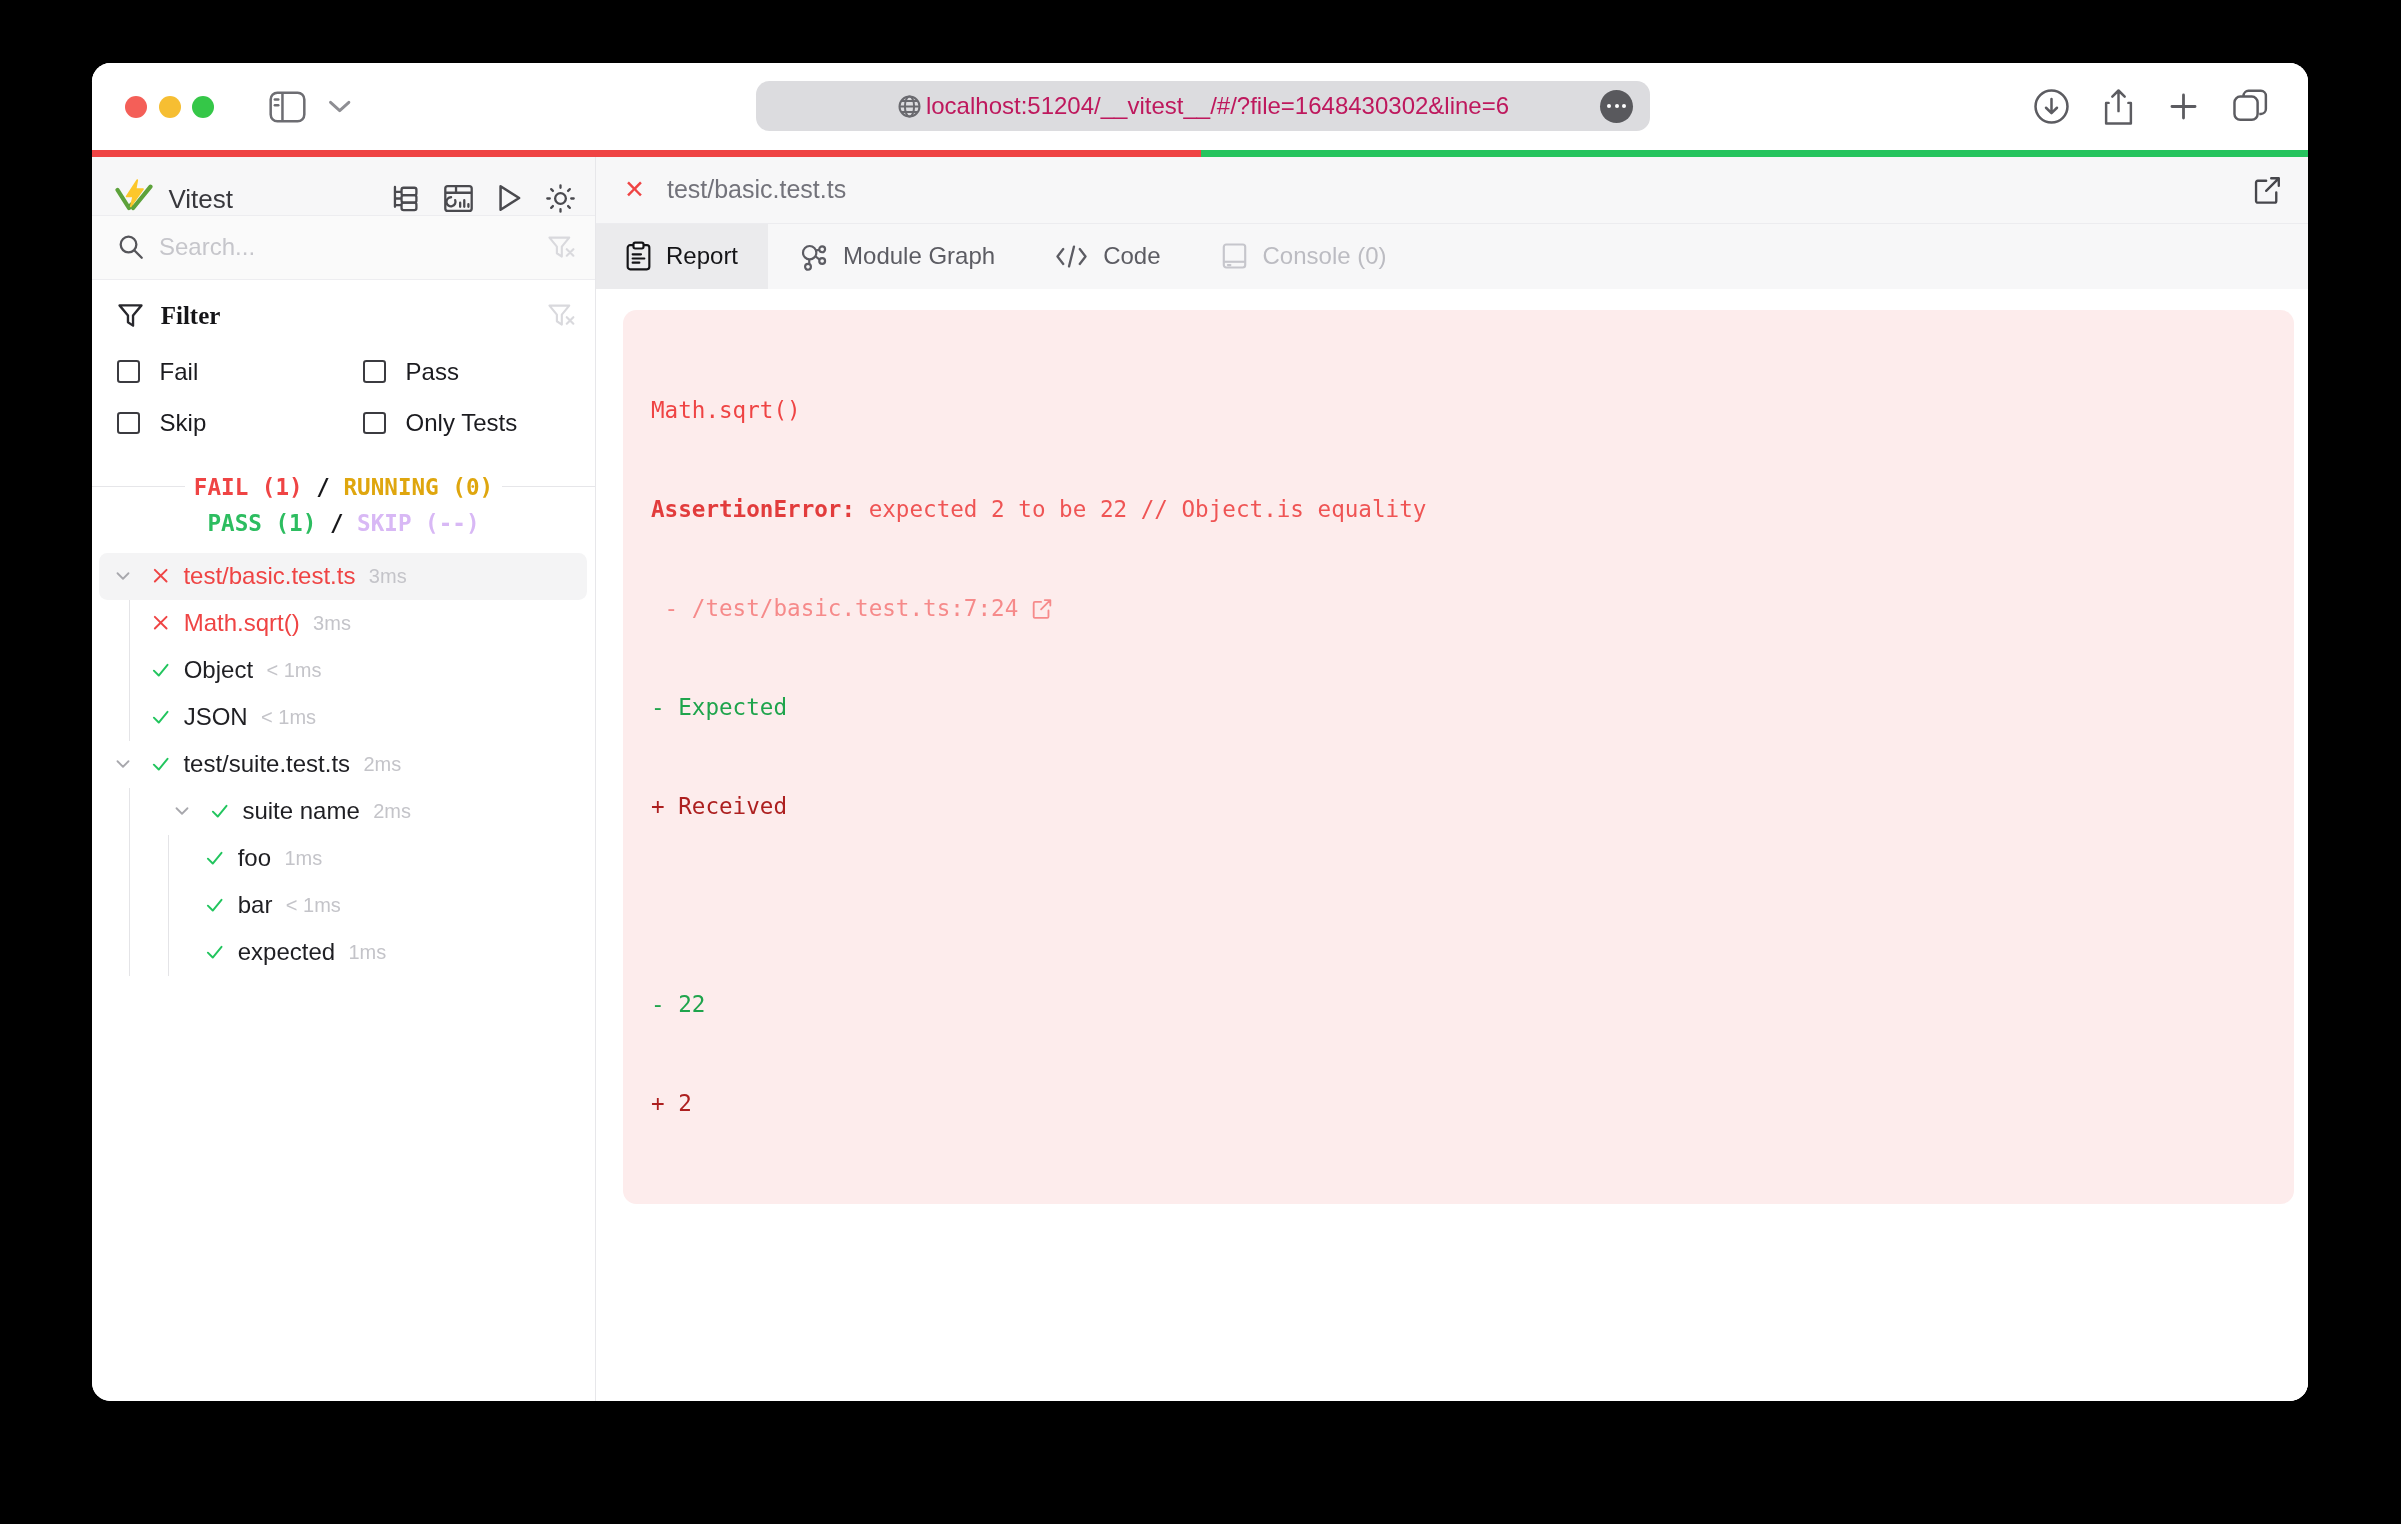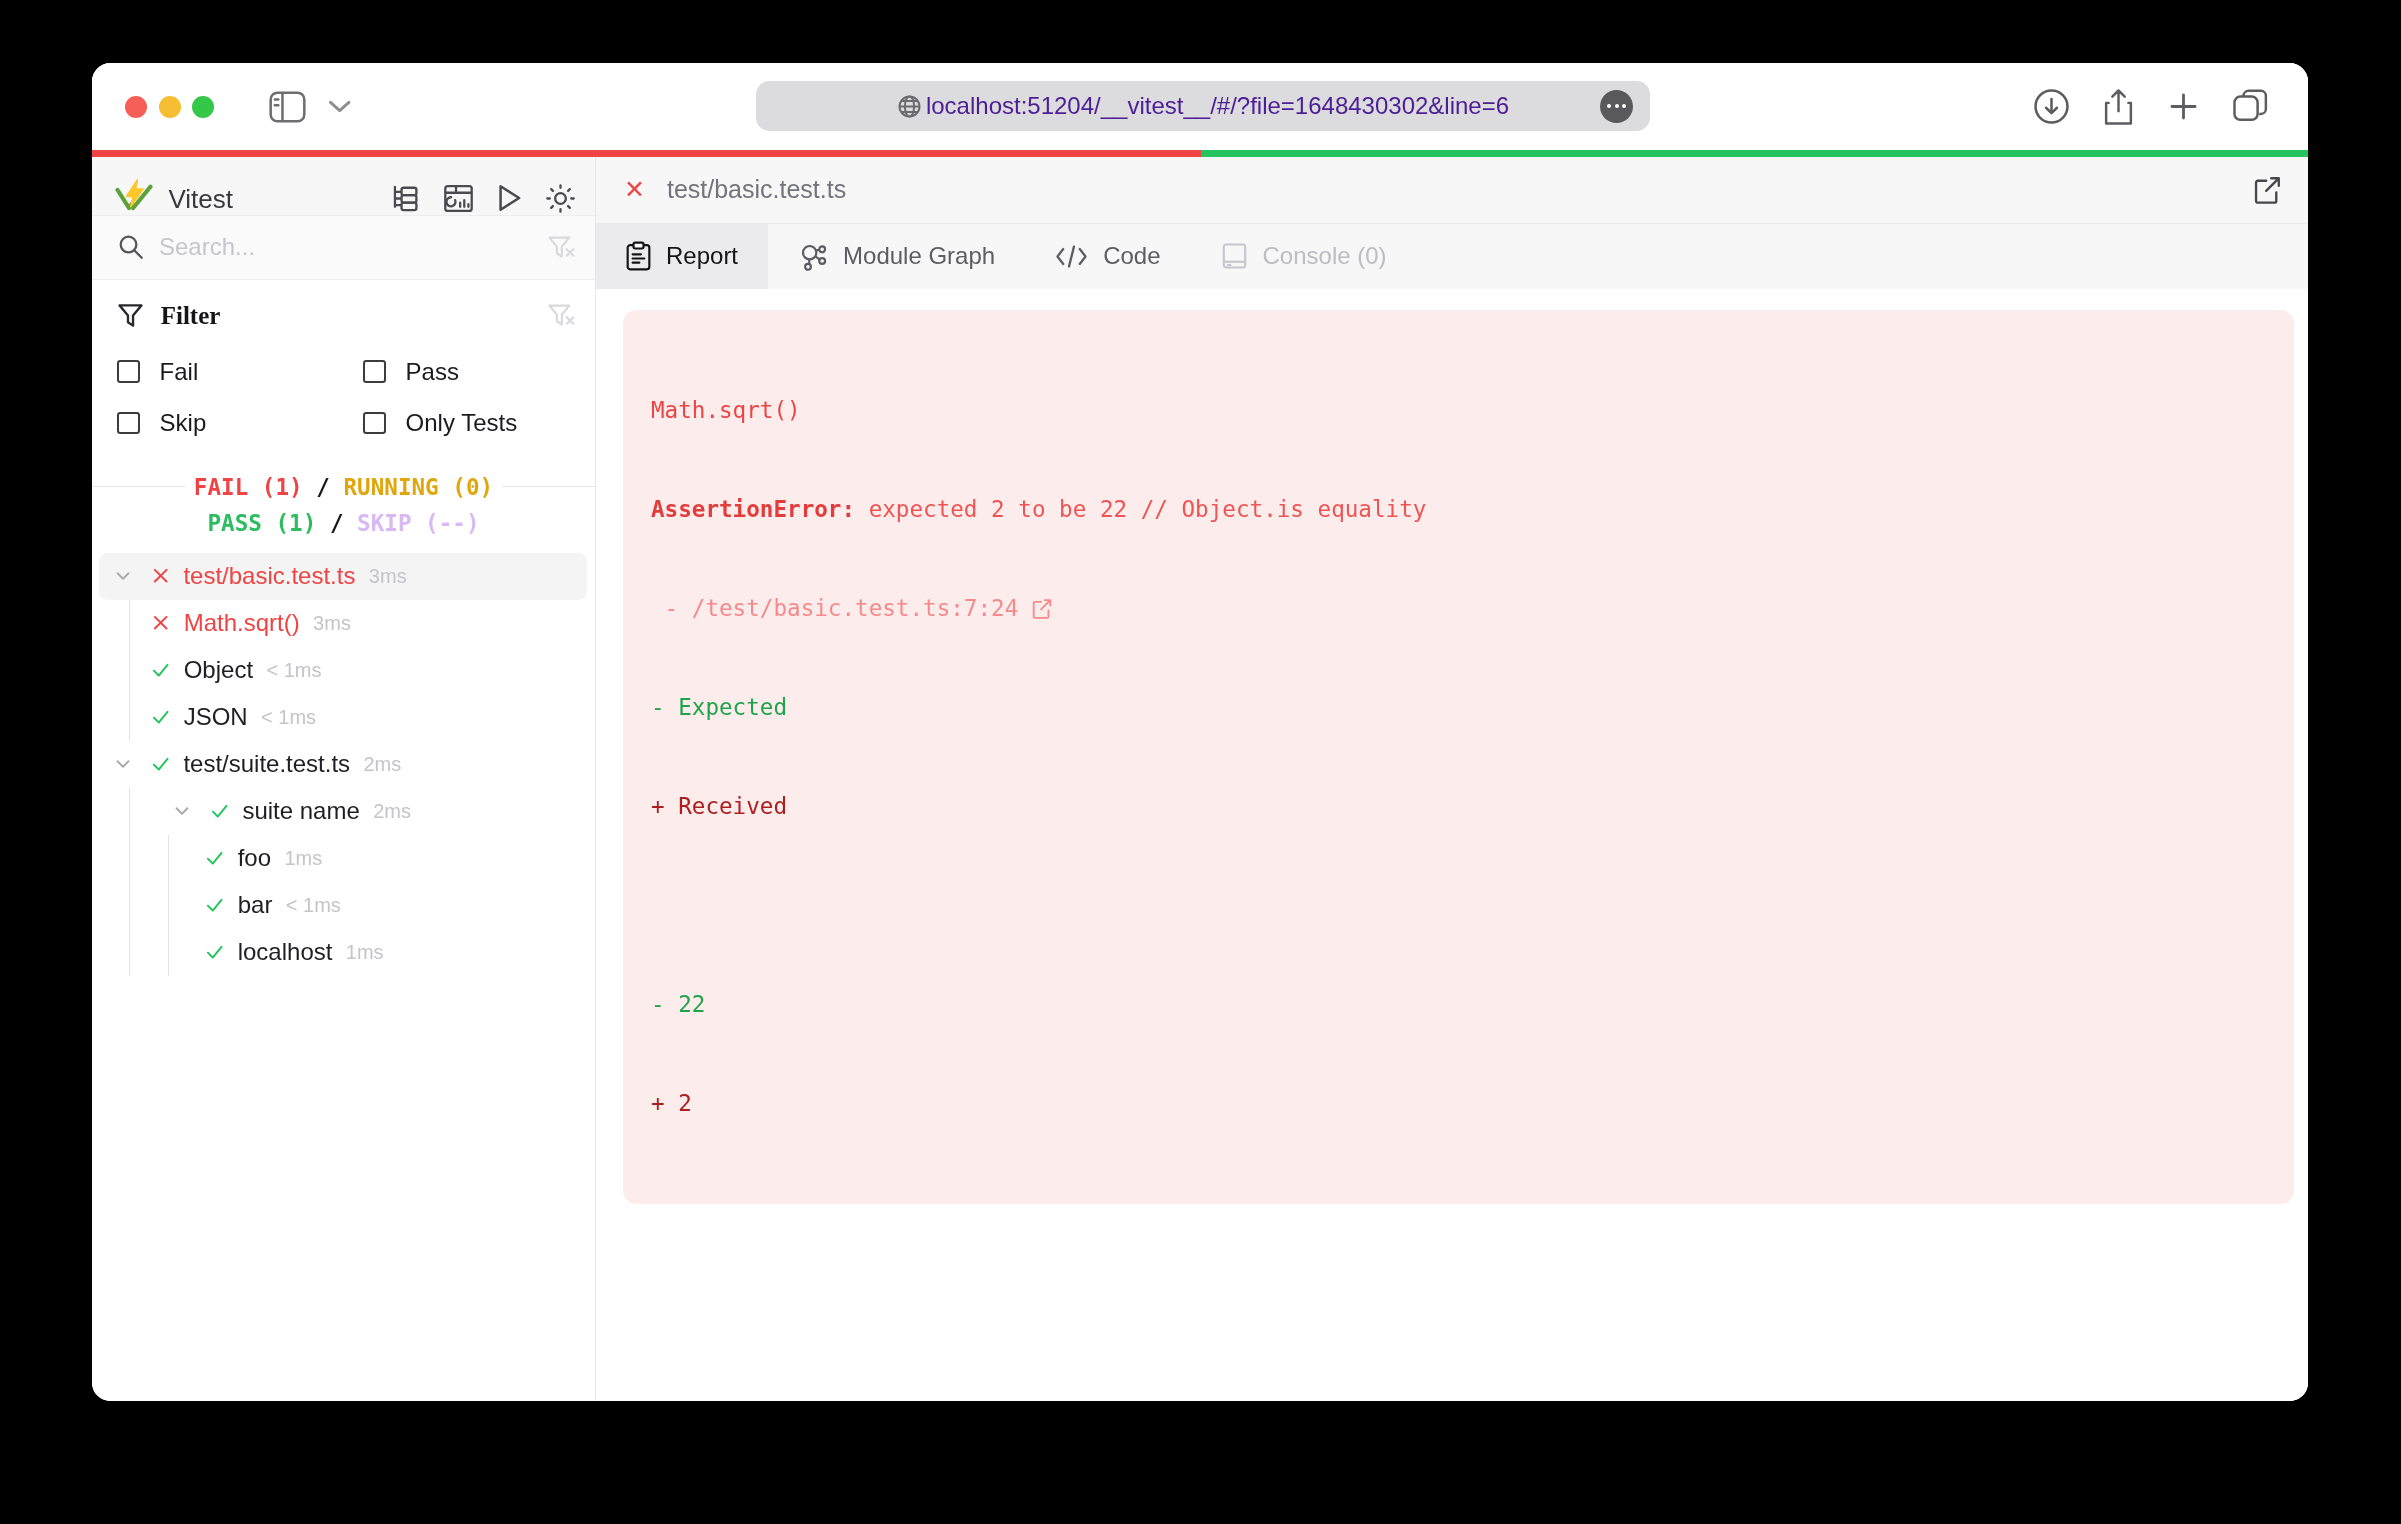--- a/index.html
+++ b/index.html
@@ -13,21 +13,21 @@
   
   .toolbar { height:87px; background:#fff; display:flex; align-items:center; position:relative; flex:0 0 auto; }
   .traffic { display:flex; gap:11.7px; margin-left:33px; }
   .light { width:22px; height:22px; border-radius:50%; }
   .light.red { background:#f45f58; } .light.yellow { background:#f6be32; } .light.green { background:#35c748; }
   .tb-icon { color:#6d6d72; display:flex; align-items:center; justify-content:center; }
   .sidebar-toggle { margin-left:55px; }
   .tb-chevron { margin-left:22px; }
   .url-pill { position:absolute; left:664px; top:18.4px; width:894px; height:50px; background:#dcdcdf;
               border-radius:13.4px; display:flex; align-items:center; justify-content:center; }
-  .url-text { font-size:24px; color:#4c1d95; display:flex; align-items:center; gap:4px; }
+  .url-text { font-size:24px; color:#be185d; display:flex; align-items:center; gap:4px; }
   .ellipsis-btn { position:absolute; right:16.7px; top:8.4px; width:33px; height:33px; border-radius:50%;
                   background:#59595d; display:flex; align-items:center; justify-content:center; gap:3.3px; }
   .ellipsis-btn i { width:4.2px; height:4.2px; border-radius:50%; background:#fff; display:block; }
   .tb-right { position:absolute; right:38px; top:0; height:87px; display:flex; align-items:center; gap:32px; }
 
   
   .progress { height:6.7px; display:flex; flex:0 0 auto; }
   .progress .seg-fail { width:50.05%; background:#ef4444; }
   .progress .seg-pass { flex:1; background:#26c45e; }
 
@@ -392,21 +392,21 @@
             <span class="dur">&lt; 1ms</span>
           </div>
           <div class="tree-row">
             <span class="guide g1"></span>
             <span class="guide g2"></span>
             <span class="st-ic ml-l2i">
               <svg width="23.4" height="23.4" viewBox="0 0 24 24">
                 <path d="M5 13l5 5L19 7" stroke="#22c55e" stroke-width="2" fill="none" stroke-linecap="round" stroke-linejoin="round"></path>
               </svg>
             </span>
-            <span class="row-label pass">localhost</span>
+            <span class="row-label pass">expected</span>
             <span class="dur">1ms</span>
           </div>
         </div>
     </div>
 
     <div class="main">
       <div class="file-header">
         <span class="fh-x">✕</span>
         <span class="fh-label">test/basic.test.ts</span>
         <span class="fh-ext">

